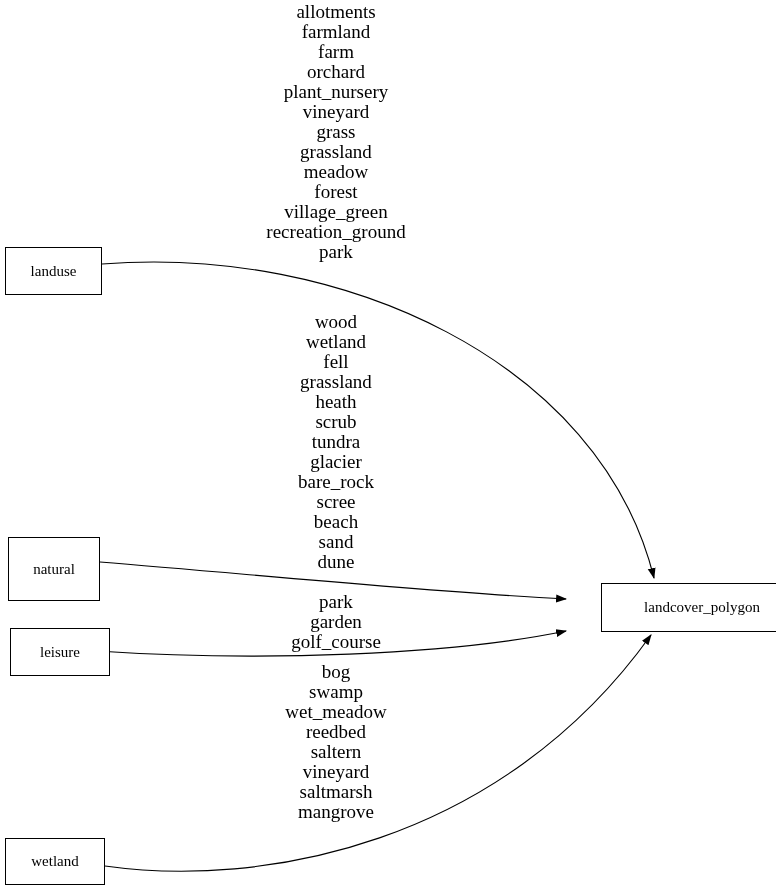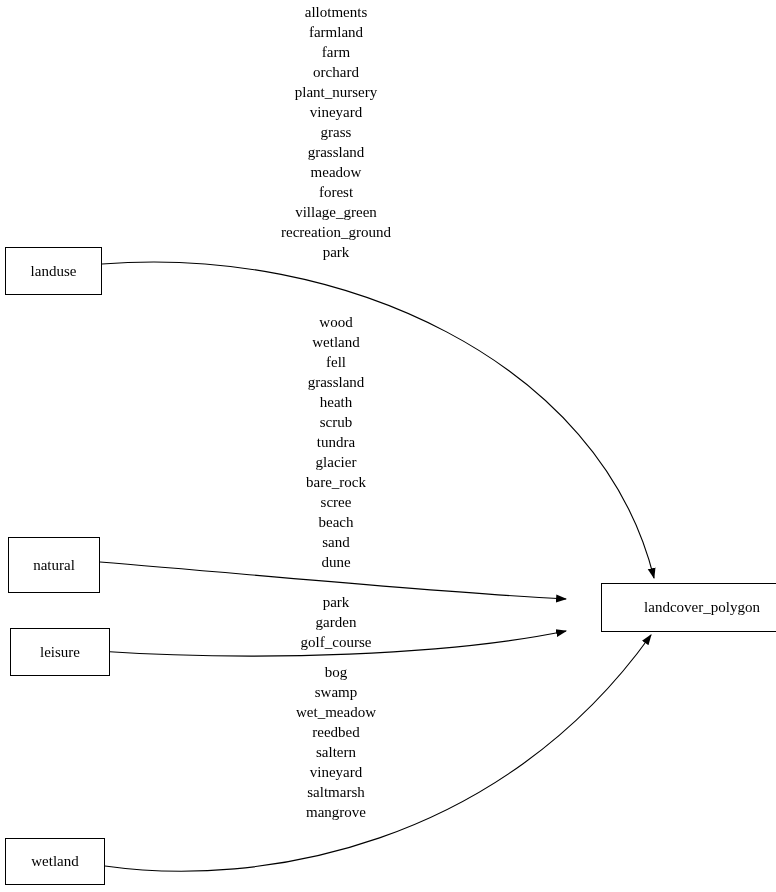--- a/index.html
+++ b/index.html
@@ -37,30 +37,30 @@
     box-sizing:border-box;
     background:var(--node-fill);
     border:1px solid var(--stroke);
     display:flex;
     align-items:center;
     justify-content:center;
     font-size:15px;
     white-space:nowrap;
   }
   #node-landuse  {left:5px;  top:247px; width:97px;  height:48px;}
-  #node-natural  {left:8px;  top:537px; width:92px;  height:56px;}
+  #node-natural  {left:8px;  top:537px; width:92px;  height:64px;}
   #node-leisure  {left:10px; top:628px; width:100px;  height:48px;}
   #node-wetland  {left:5px;  top:838px; width:100px; height:47px;}
   #node-landcover{left:601px;top:583px; width:202px; height:49px;}
   .edge-label{
     position:absolute;
     left:186px;
     width:300px;
     text-align:center;
-    font-size:15px;
+    font-size:19px;
     line-height:20px;
     white-space:nowrap;
   }
   #label-landuse{top:2px;}
   #label-natural{top:312px;}
   #label-leisure{top:592px;}
   #label-wetland{top:662px;}
 </style>
 </head>
 <body>

